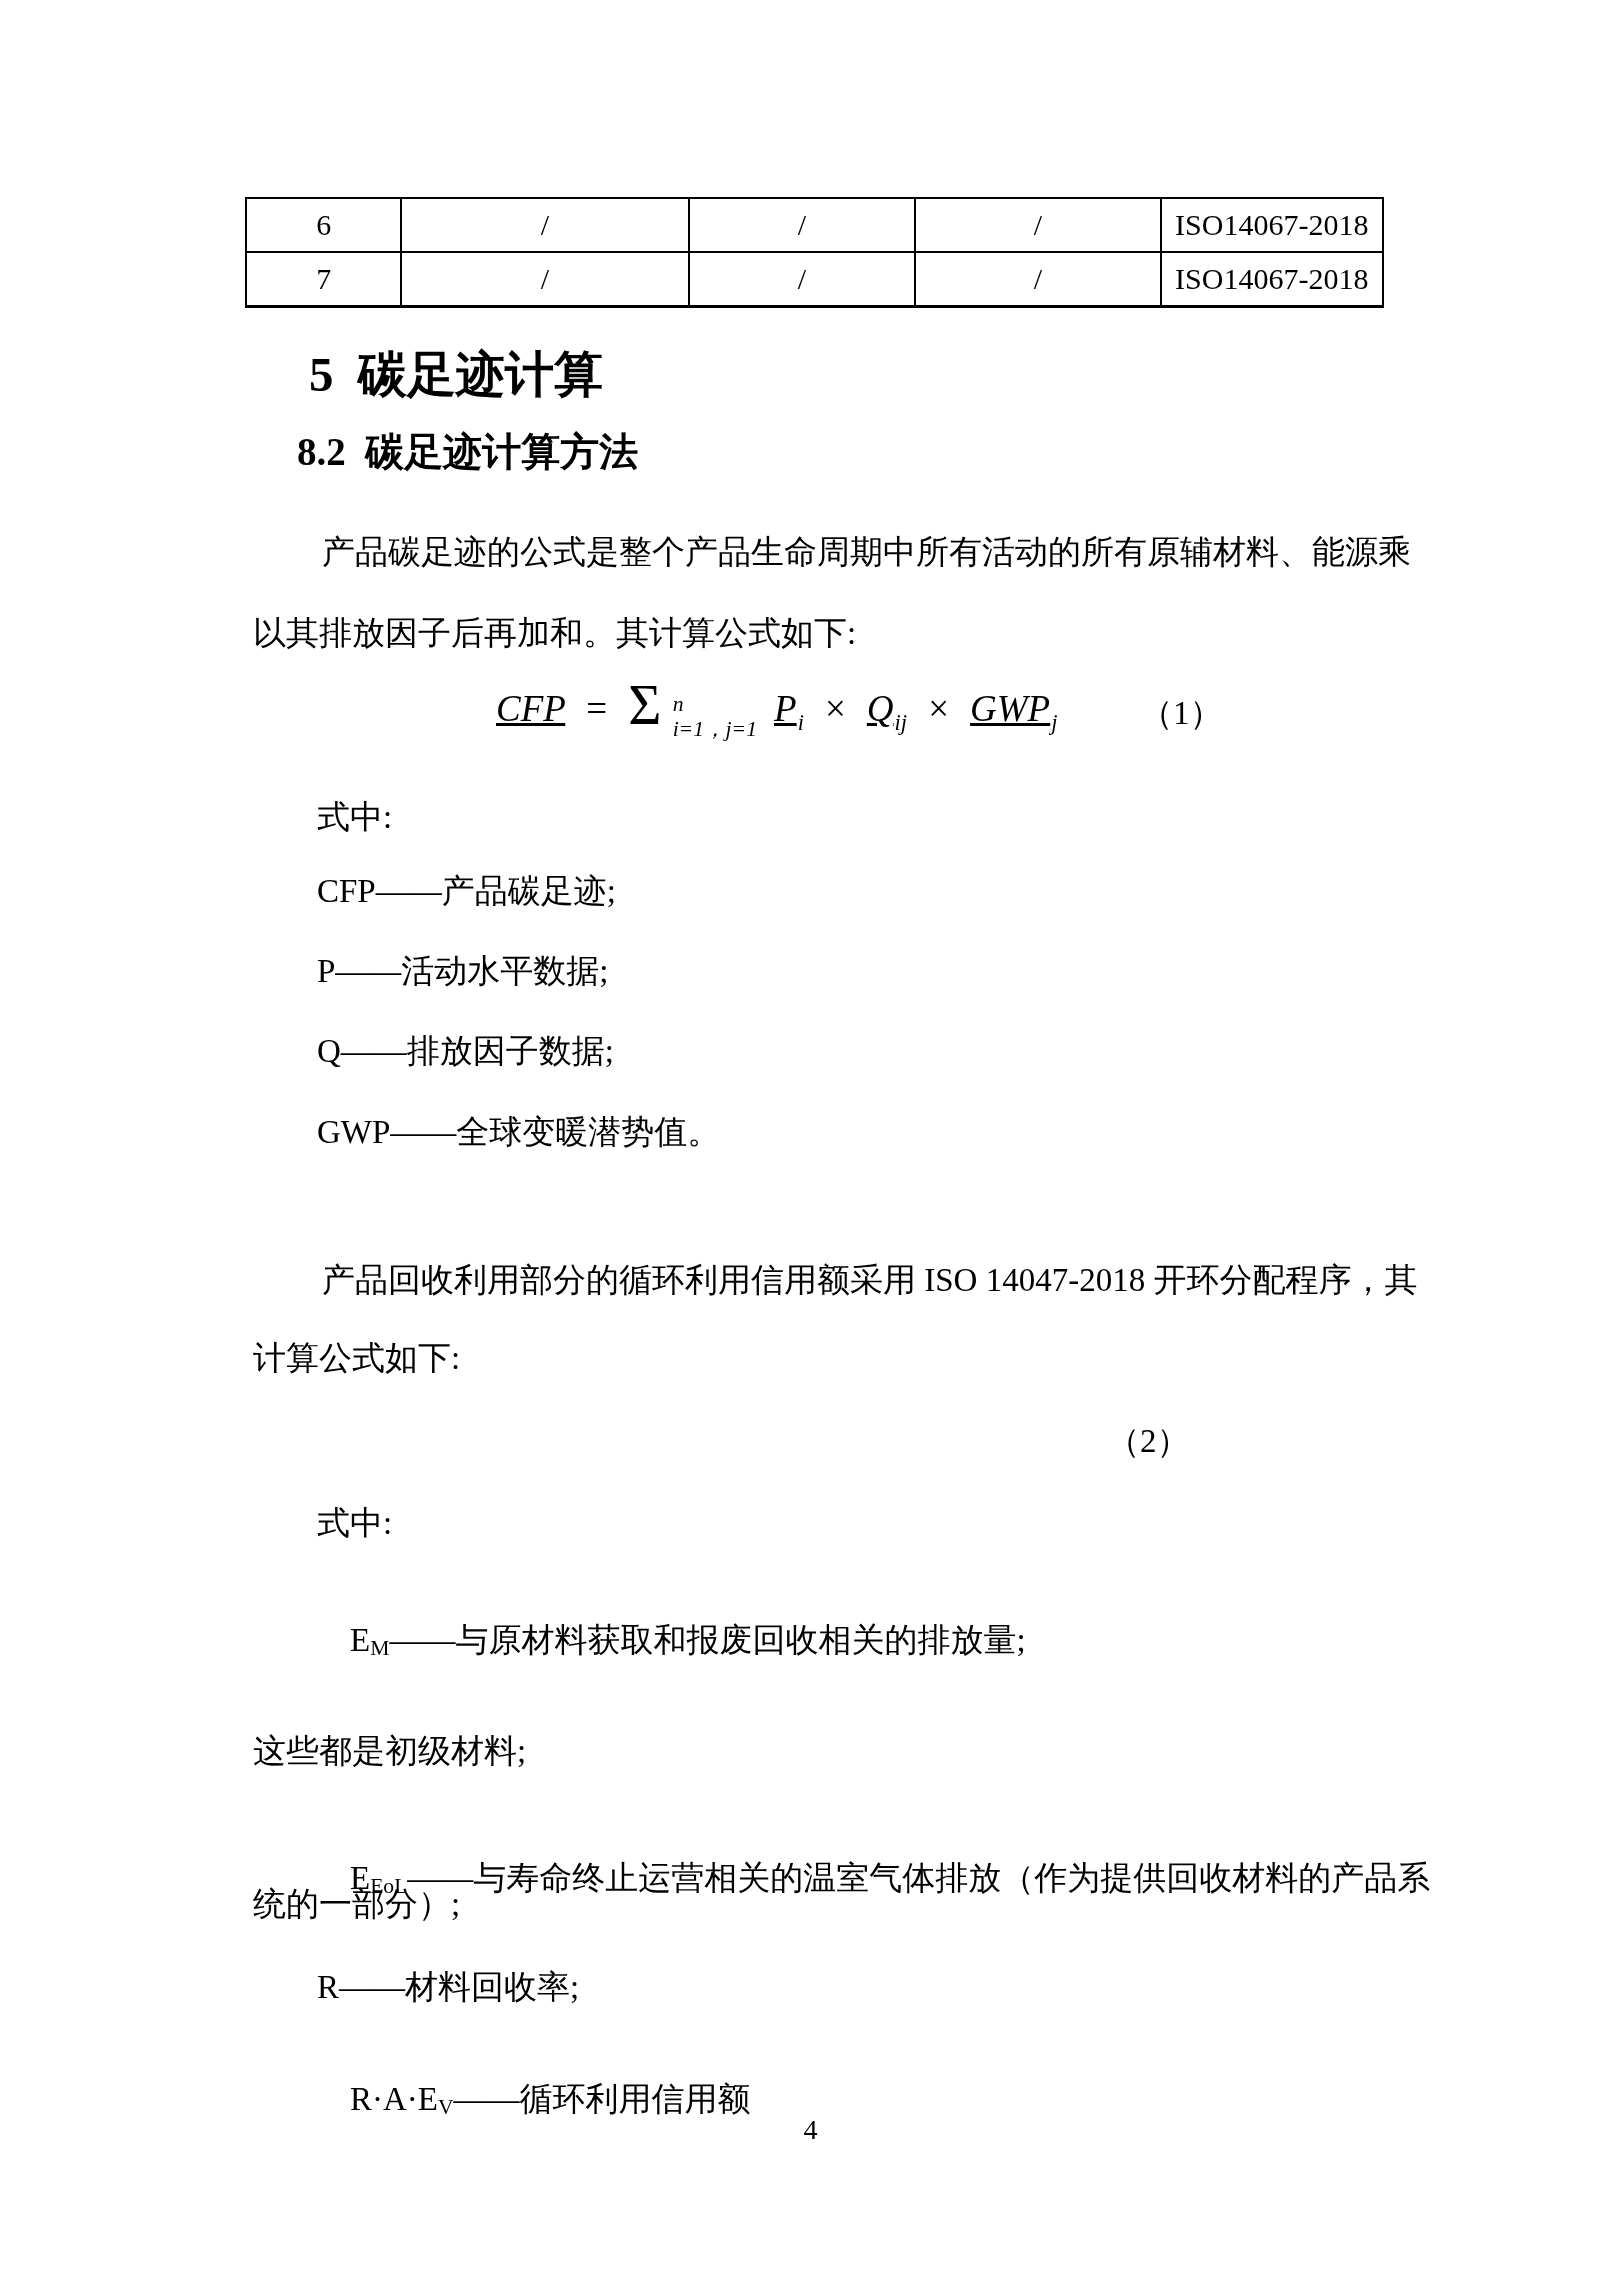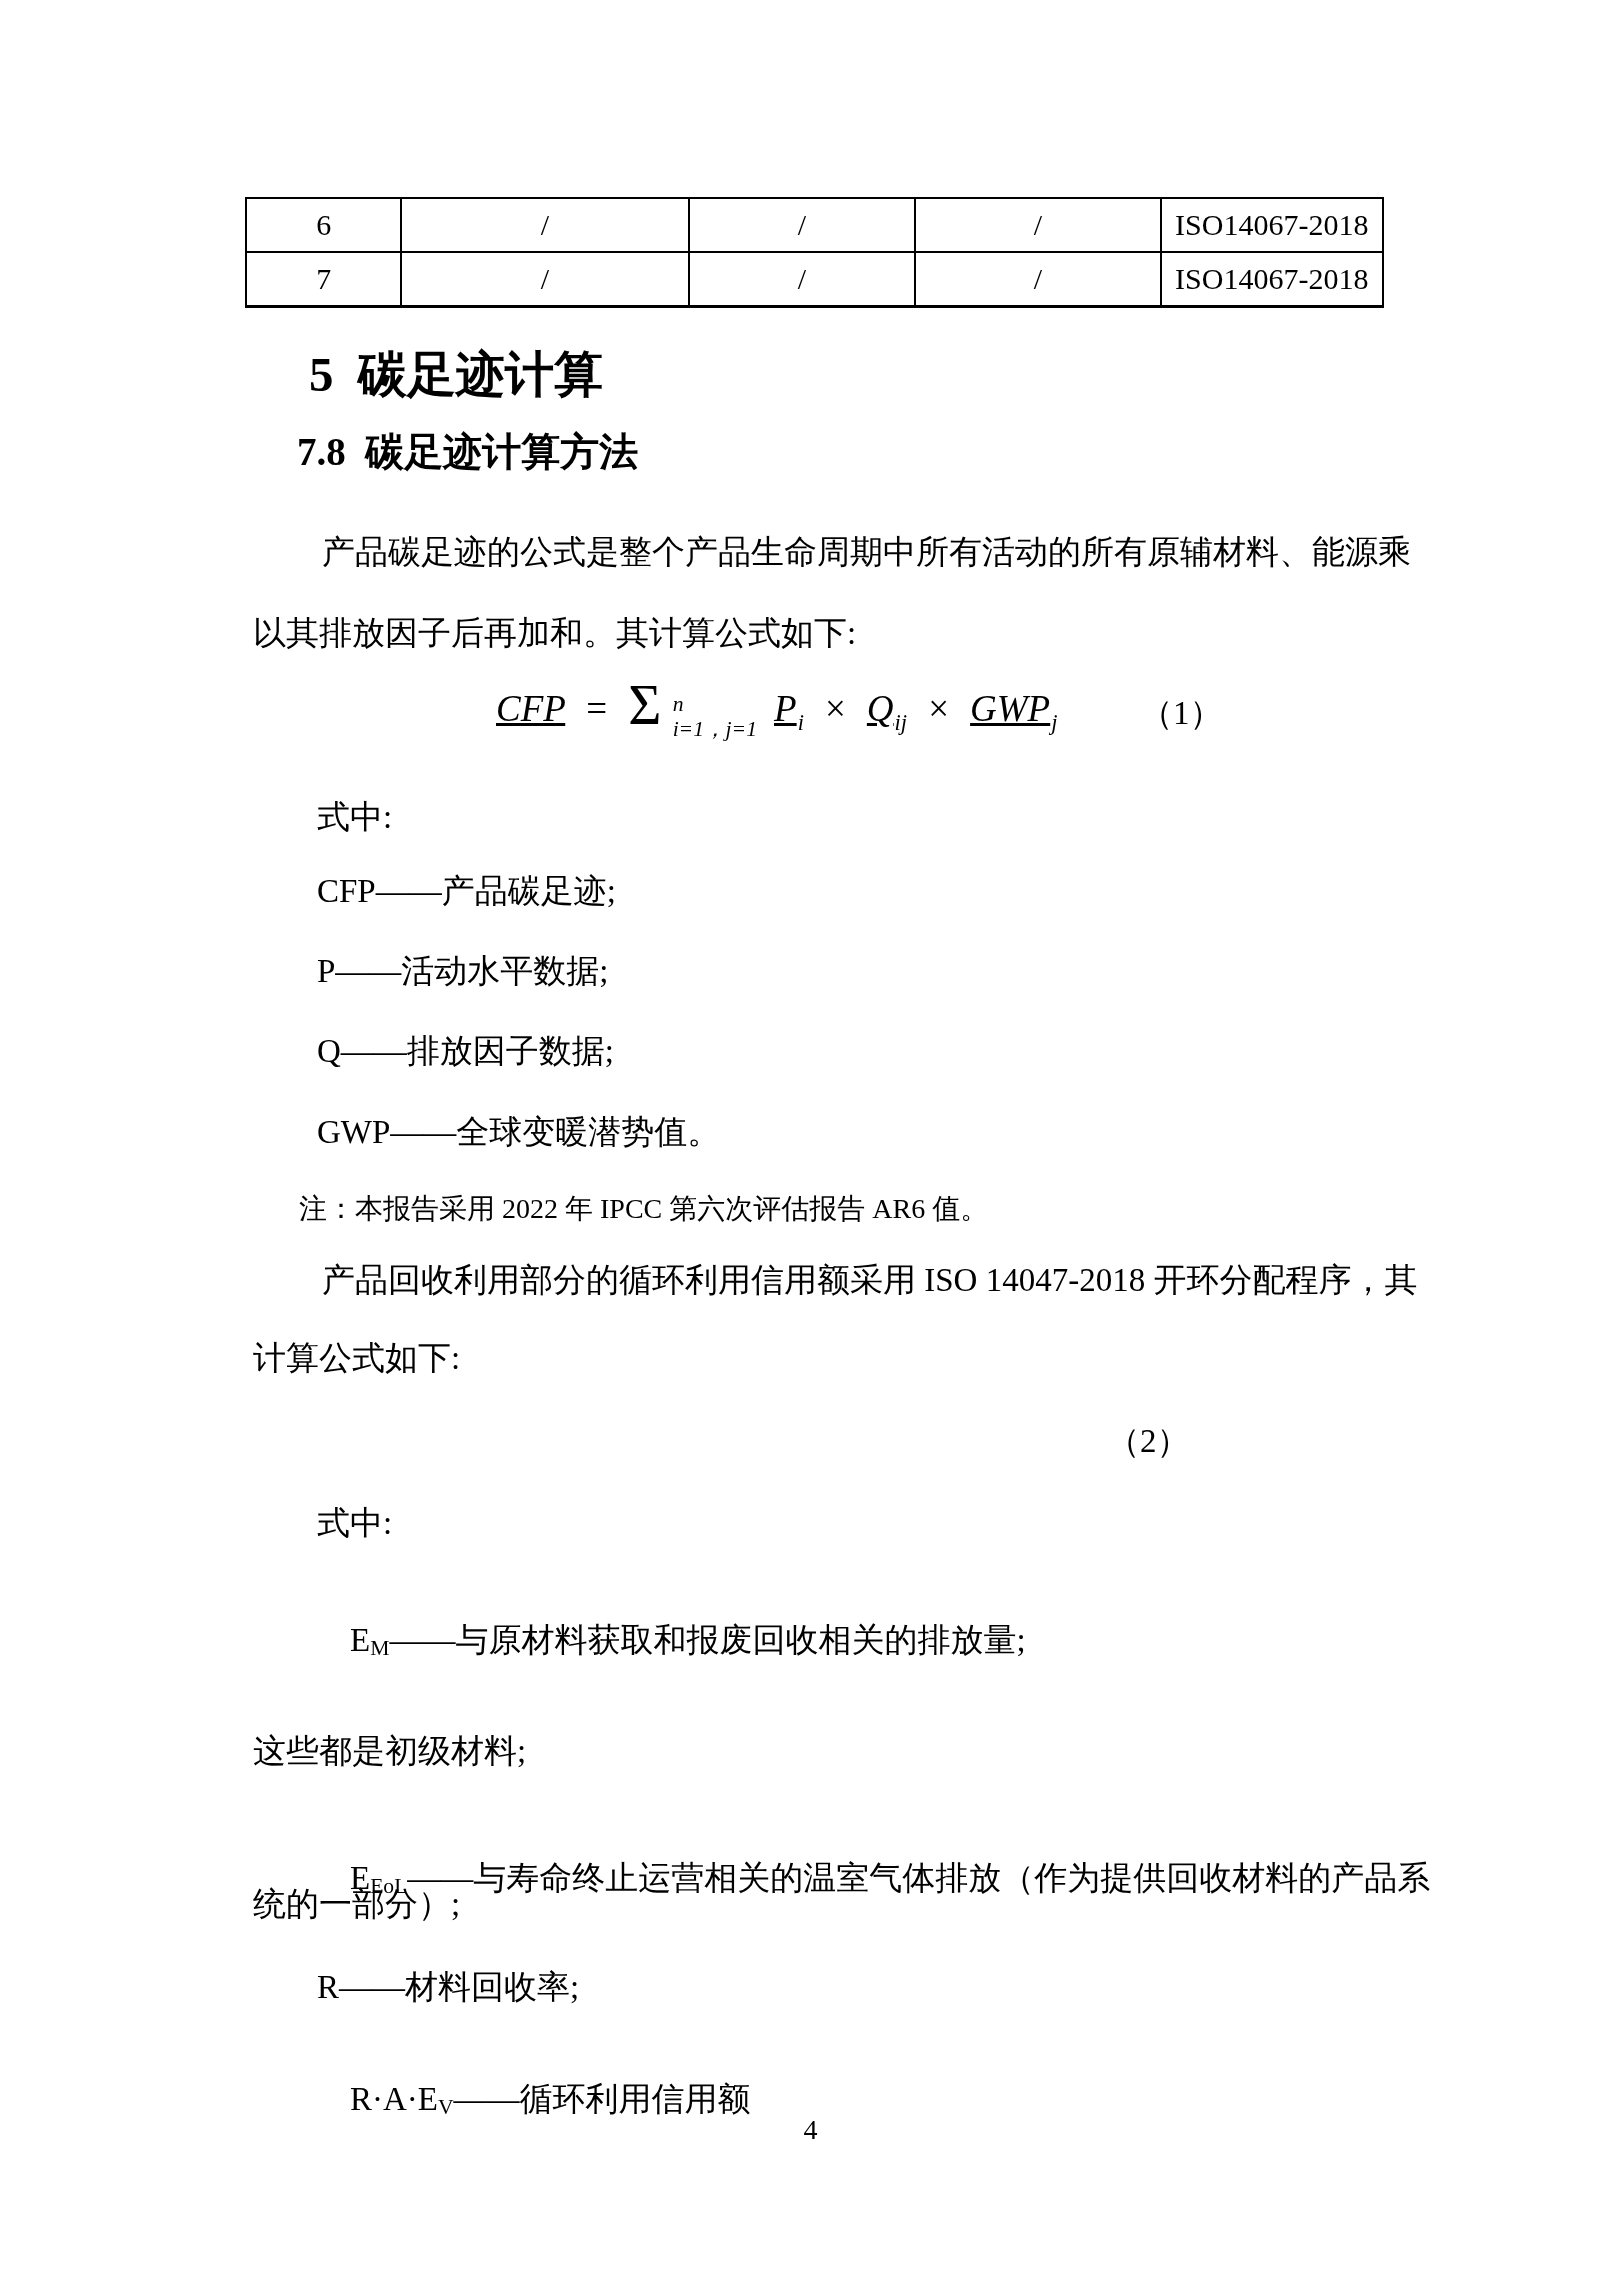--- a/index.html
+++ b/index.html
@@ -137,21 +137,21 @@
         <td>7</td>
         <td>/</td>
         <td>/</td>
         <td>/</td>
         <td>ISO14067-2018</td>
       </tr>
     </tbody>
   </table>
 
   <p class="h1">5  碳足迹计算</p>
-  <p class="h2">7.8  碳足迹计算方法</p>
+  <p class="h2">8.2  碳足迹计算方法</p>
 
   <p class="line ind" style="top:522px">产品碳足迹的公式是整个产品生命周期中所有活动的所有原辅材料、能源乘</p>
   <p class="line" style="top:603px">以其排放因子后再加和。其计算公式如下:</p>
 
   <div class="formula" style="top:664px">
     <span class="f-body-1">
       <span class="fv">CFP</span>
       <span class="fo">=</span>
       <span class="fsigma">Σ</span>
       <span class="fstack">
@@ -166,21 +166,20 @@
     </span>
     <span class="f-num f-num-1">（1）</span>
   </div>
 
   <p class="line def" style="top:787px">式中:</p>
   <p class="line def" style="top:861px">CFP——产品碳足迹;</p>
   <p class="line def" style="top:941px">P——活动水平数据;</p>
   <p class="line def" style="top:1021px">Q——排放因子数据;</p>
   <p class="line def" style="top:1102px">GWP——全球变暖潜势值。</p>
 
-  <p class="line note" style="top:1181px">注：本报告采用 2022 年 IPCC 第六次评估报告 AR6 值。</p>
 
   <p class="line ind" style="top:1250px">产品回收利用部分的循环利用信用额采用 ISO 14047-2018 开环分配程序，其</p>
   <p class="line" style="top:1328px">计算公式如下:</p>
 
   <div class="formula" style="top:1392px">
     <span class="f-num f-num-2">（2）</span>
   </div>
 
   <p class="line def" style="top:1493px">式中:</p>
 

